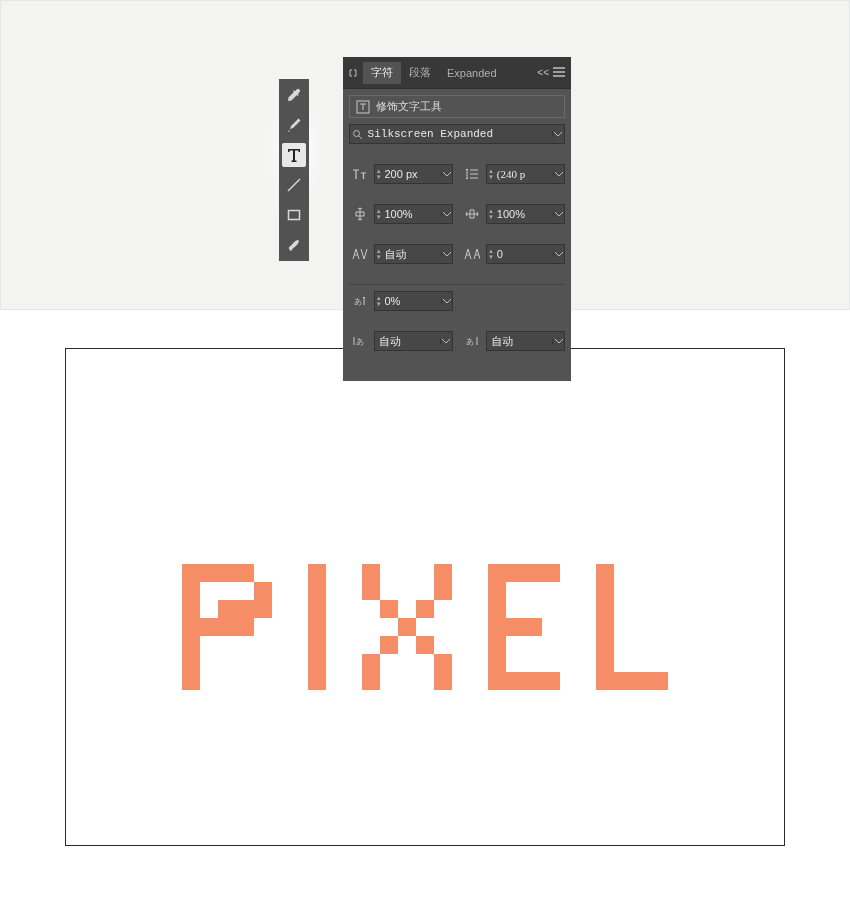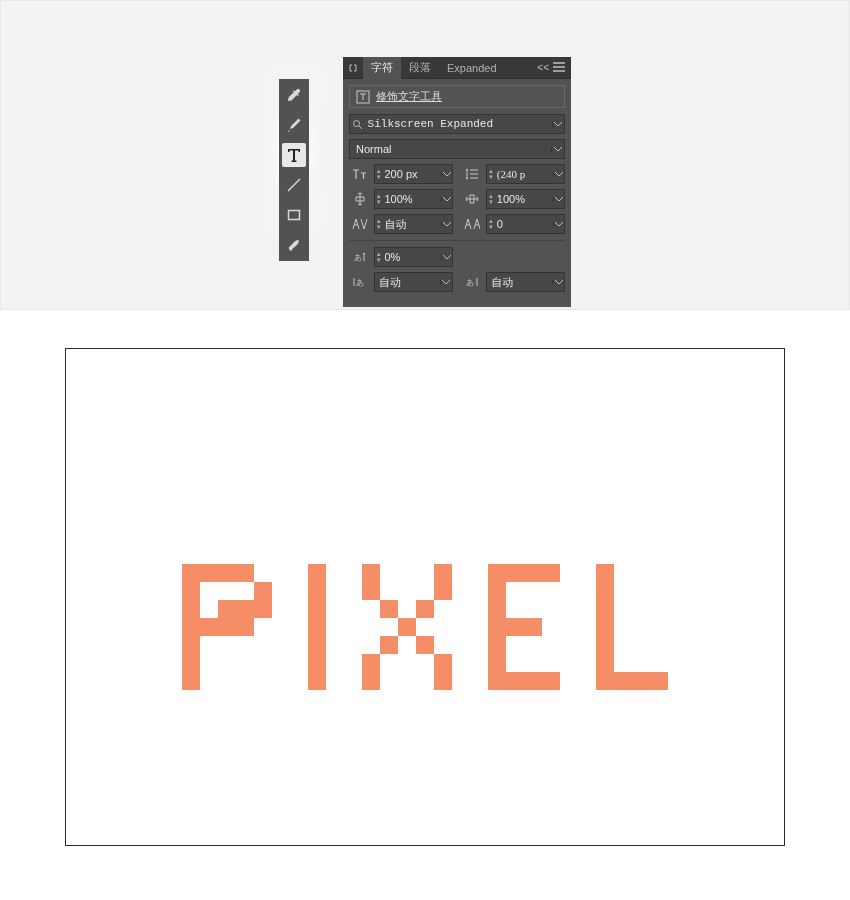--- a/index.html
+++ b/index.html
@@ -52,21 +52,21 @@
     left: 342px;
     top: 56px;
     width: 228px;
     background: #535353;
     color: #dcdcdc;
     z-index: 2;
   }
   .panel-tabs {
     display: flex;
     align-items: center;
-    height: 22px;
+    height: 32px;
     background: #383838;
     border-bottom: 1px solid #2e2e2e;
   }
   .tab {
     padding: 0 8px;
     height: 22px;
     display: flex;
     align-items: center;
     color: #b0b0b0;
     font-size: 11px;
@@ -75,22 +75,22 @@
   .tab.active { background: #535353; color: #f0f0f0; }
   .tab-icons { margin-left: auto; display: flex; align-items: center; gap: 4px; padding-right: 6px; }
   .double-arrow { color: #c0c0c0; font-size: 10px; cursor: pointer; }
   .menu-lines { cursor: pointer; }
   .panel-body { padding: 6px 6px 10px 6px; }
   .touchup-row {
     display: flex; align-items: center; gap: 6px;
     border: 1px solid #6a6a6a; background: #535353;
     padding: 3px 6px; margin-bottom: 6px; cursor: pointer;
   }
-  .touchup-row span { font-size: 11px; text-decoration: underline; }
-  .row { display: flex; align-items: center; gap: 4px; margin-bottom: 5px; }
+  .touchup-row span { font-size: 11px; }
+  .row { display: flex; align-items: center; gap: 4px; margin-bottom: 20px; }
   .field {
     display: flex; align-items: center;
     background: #474747; border: 1px solid #333; height: 20px;
     color: #e8e8e8; font-size: 11px;
   }
   .field.grow { flex: 1; min-width: 0; }
   .field .prefix { width: 18px; display:flex; align-items:center; justify-content:center; color:#bbb; }
   .field input {
     background: transparent; border: 0; outline: 0;
     color: #e8e8e8; font-size: 11px; width: 100%; padding: 0 2px;
@@ -213,30 +213,20 @@
           </span>
           <input style="font-family: &quot;Courier New&quot;, monospace;" value="Silkscreen Expanded">
           <span class="drop">
             <svg width="8" height="5" viewBox="0 0 8 5">
                 <path d="M0 0l4 4 4-4" fill="none" stroke="#bbb"></path>
               </svg>
           </span>
         </div>
       </div>
 
-      <div class="row">
-        <div class="field grow">
-          <input style="padding-left: 6px;" value="Normal">
-          <span class="drop">
-            <svg width="8" height="5" viewBox="0 0 8 5">
-                <path d="M0 0l4 4 4-4" fill="none" stroke="#bbb"></path>
-              </svg>
-          </span>
-        </div>
-      </div>
 
       <div class="row">
         <div class="half">
           <span class="icon-label">
             <svg width="16" height="14" viewBox="0 0 16 14">
                 <path d="M1 3h6M4 3v9M9 6h5M11.5 6v6" stroke="#c8c8c8" stroke-width="1.2"></path>
               </svg>
           </span>
           <div class="field grow">
             <span class="spin">▲<br>▼</span>

